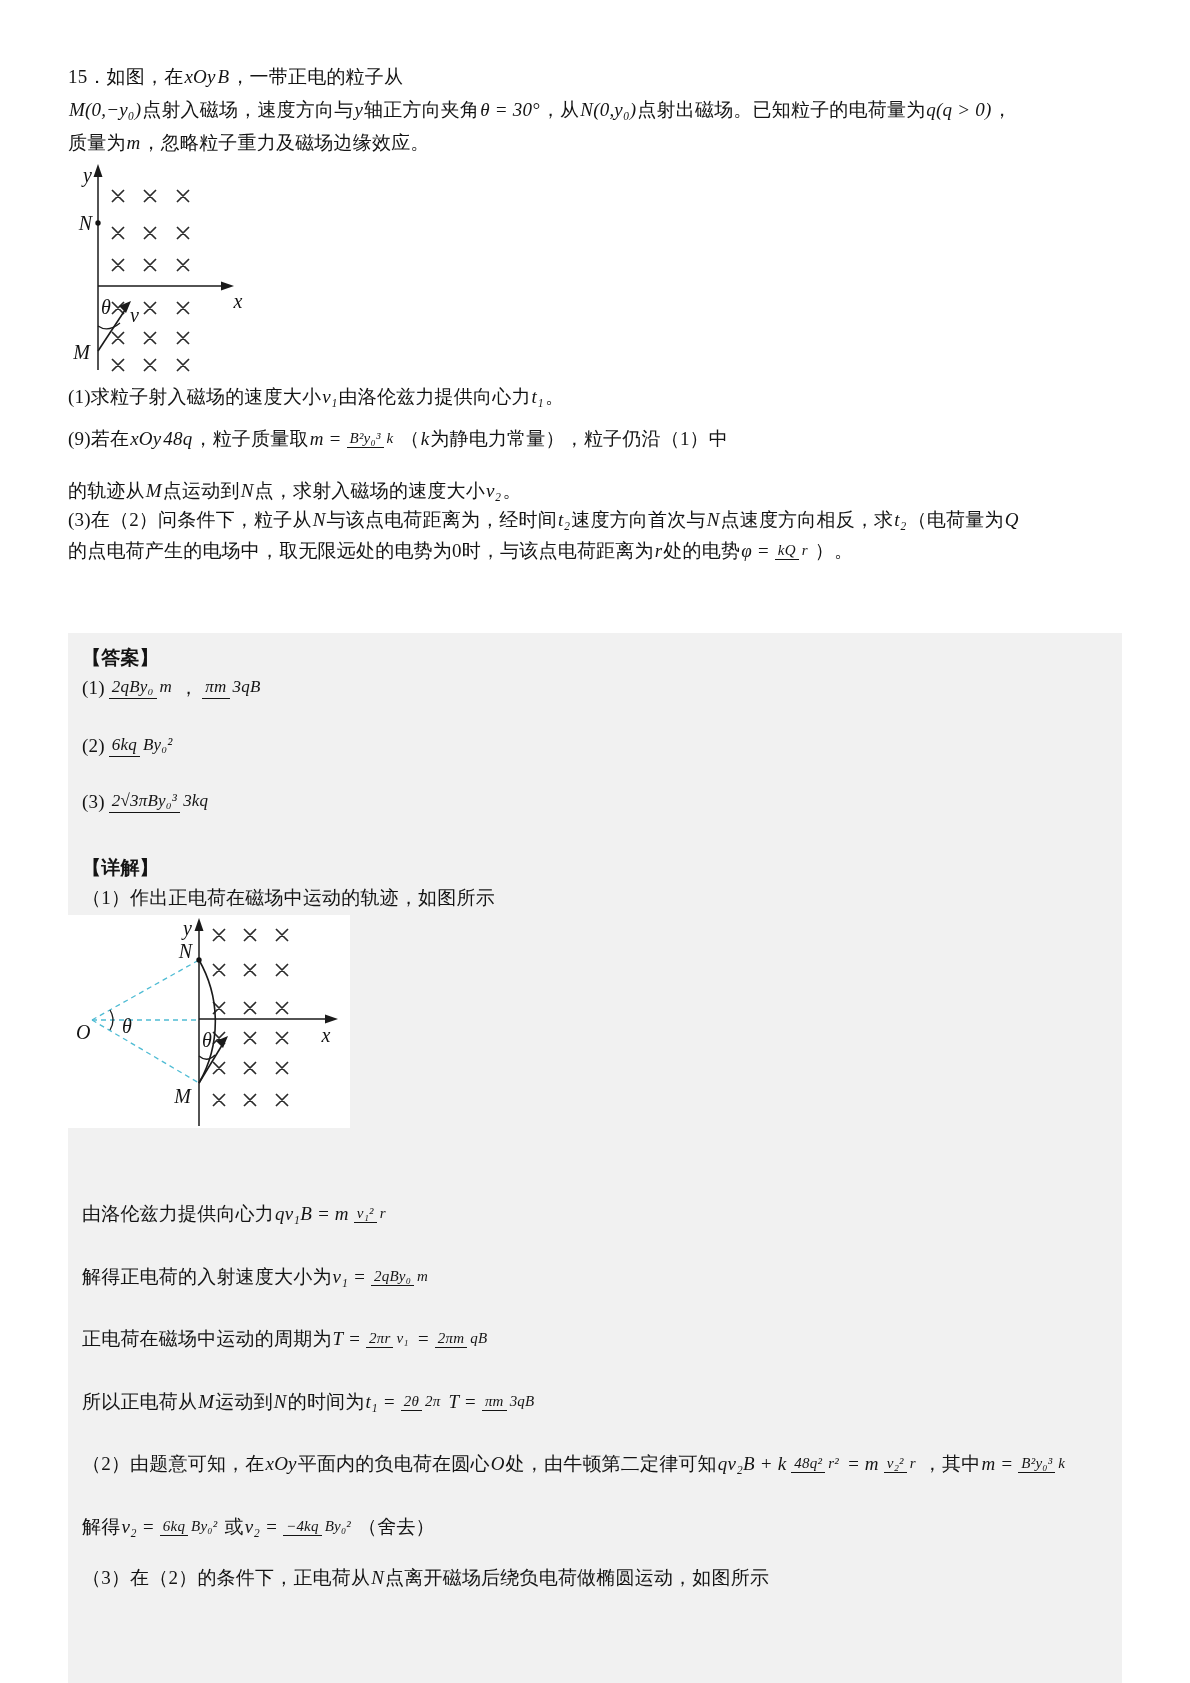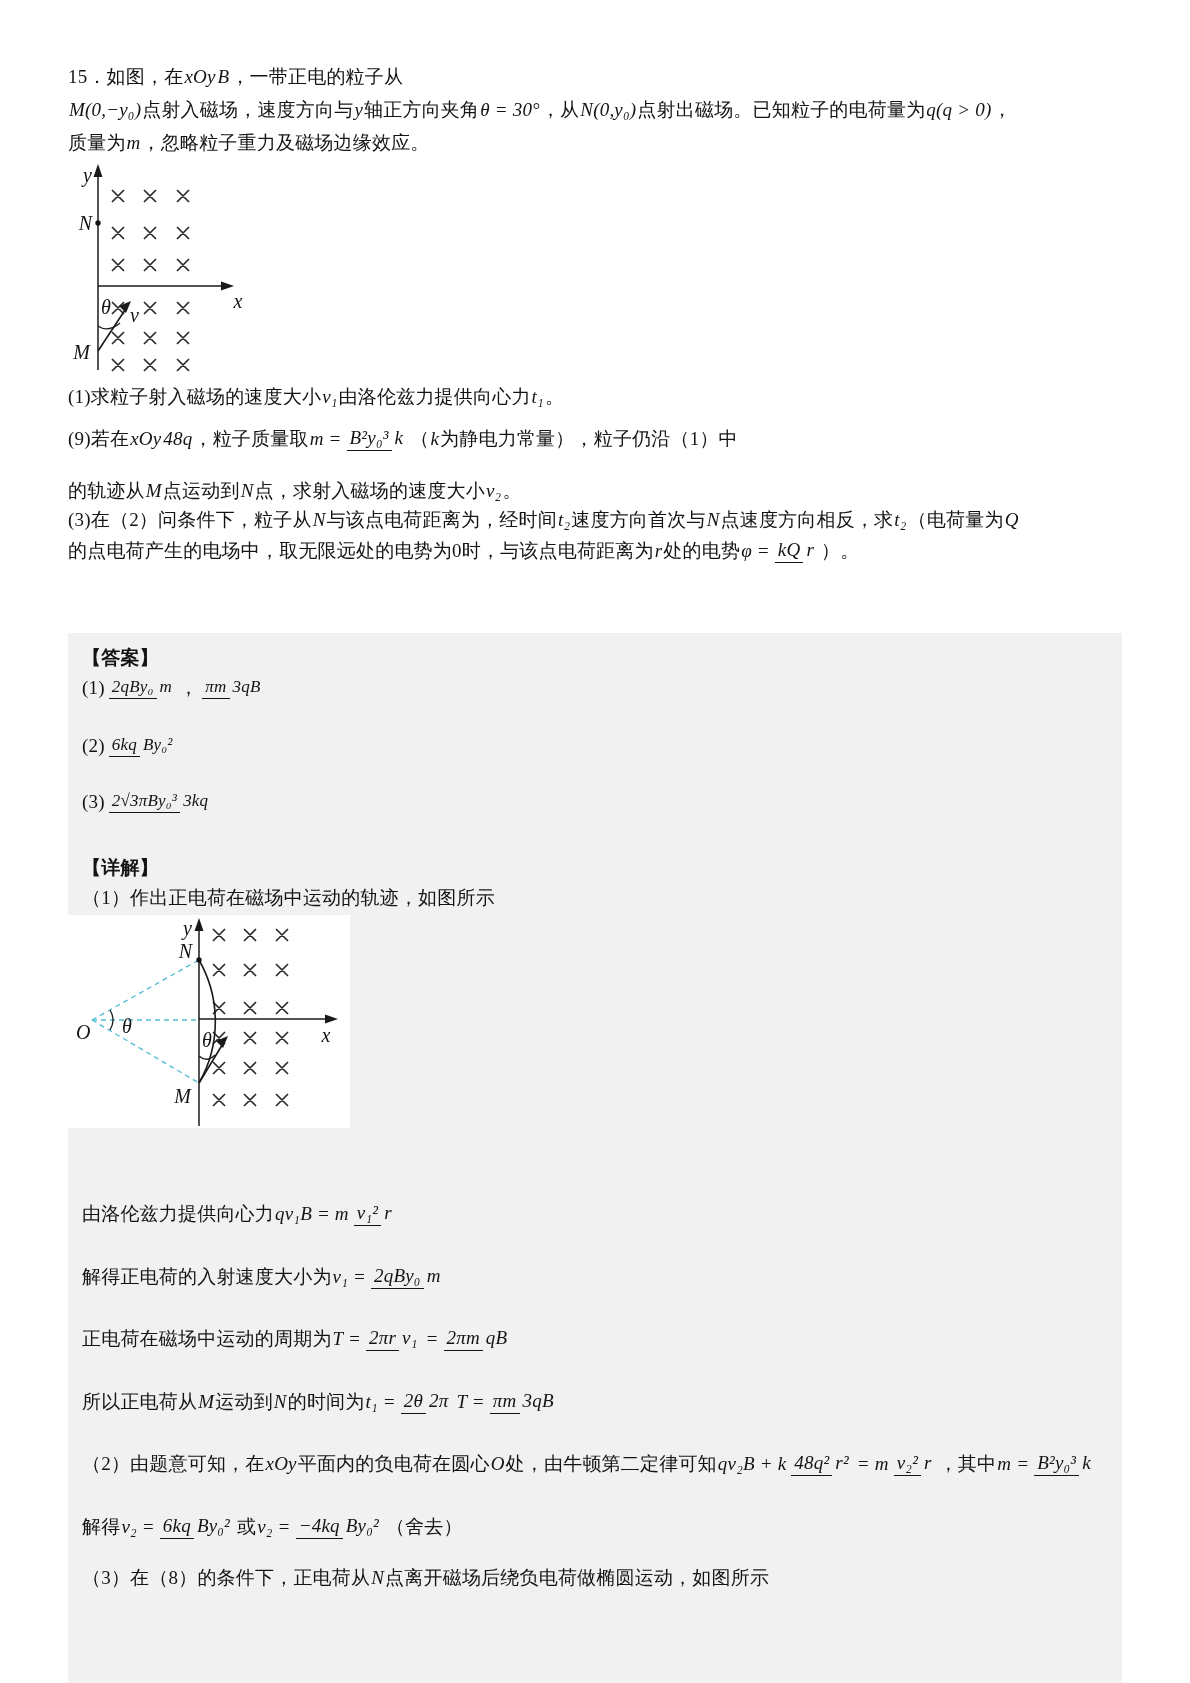--- a/index.html
+++ b/index.html
@@ -10,21 +10,21 @@
   }
   .line{
     position:absolute;left:68px;display:flex;align-items:center;
     white-space:nowrap;letter-spacing:0.2px;
   }
   .line span{display:inline-block;}
   .cn{font-style:normal;}
   .math{font-style:italic;padding:0 1px;font-family:"Liberation Serif","DejaVu Serif",serif;}
   .frac{
     display:inline-flex;flex-direction:column;align-items:center;
-    font-style:italic;font-size:19px;line-height:1.18;margin:0 4px;
+    font-style:italic;font-size:15px;line-height:1.18;margin:0 4px;
     font-family:"Liberation Serif","DejaVu Serif",serif;
   }
   .frac .num{border-bottom:1.2px solid #141414;padding:0 3px;}
   .frac .den{padding:0 3px;}
   .answers{position:absolute;left:68px;top:633px;width:1054px;height:1230px;background:#f1f1f1;text-decoration:underline;}
   .answers .line{left:14px;}
   .answers .big .frac{font-size:17px;}
   .hdr{font-weight:bold;}
   svg{position:absolute;}
   svg text{font-family:"Liberation Serif","DejaVu Serif",serif;font-style:italic;font-size:20px;fill:#141414;}
@@ -238,17 +238,17 @@
   <div class="line" style="top:881px">
       <span class="cn">解得</span>
       <span class="math">v₂ =</span>
       <span class="frac"><span class="num">6kq</span><span class="den">By₀²</span></span>
       <span class="cn">或</span>
       <span class="math">v₂ =</span>
       <span class="frac"><span class="num">−4kq</span><span class="den">By₀²</span></span>
       <span class="cn">（舍去）</span>
     </div>
   <div class="line" style="top:932px">
-      <span class="cn">（3）在（8）的条件下，正电荷从</span>
+      <span class="cn">（3）在（2）的条件下，正电荷从</span>
       <span class="math">N</span>
       <span class="cn">点离开磁场后绕负电荷做椭圆运动，如图所示</span>
     </div>
 </div>
 
 </body></html>

